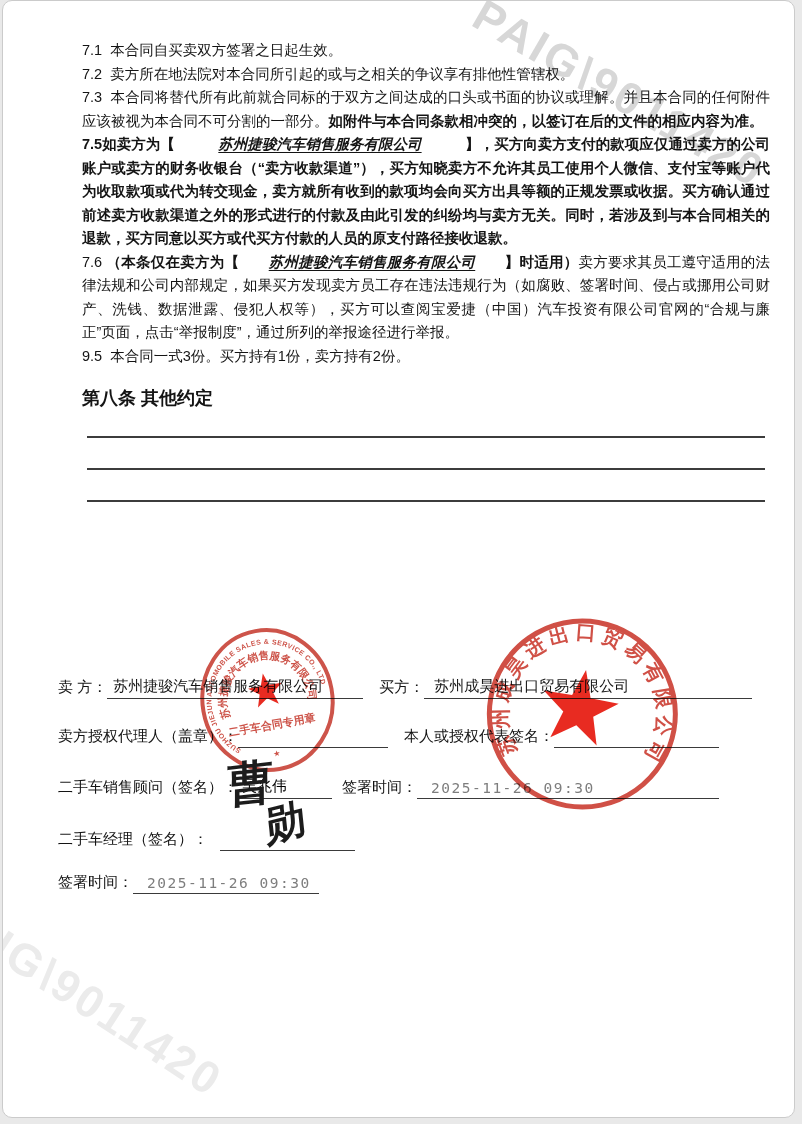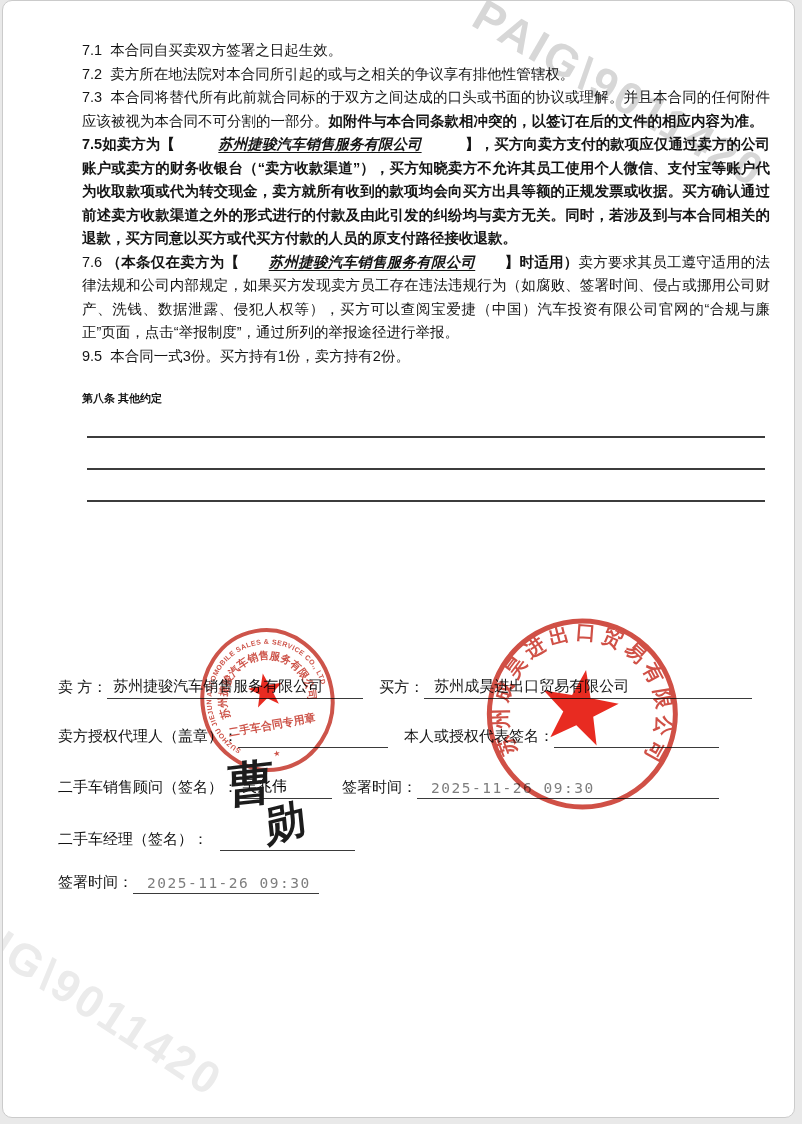--- a/index.html
+++ b/index.html
@@ -18,21 +18,21 @@
   .wm-top{left:487px;top:-12px;transform:rotate(30deg);color:#d7d7d7;}
   .wm-bottom{left:-46px;top:884px;transform:rotate(33deg);color:#ebebeb;}
   .content{
     position:absolute;left:55px;top:38px;width:688px;z-index:2;
     font-size:14.5px;line-height:23.5px;text-align:justify;margin-left:24px;
   }
   .clause{margin:0;white-space:pre-wrap;}
   .seg-n{font-weight:400;}
   .seg-b{font-weight:700;}
   .seg-biu{font-weight:700;font-style:italic;text-decoration:underline;text-underline-offset:3px;}
-  .section-heading{font-weight:700;font-size:11px;margin:18px 0 0 0;line-height:24px;}
+  .section-heading{font-weight:700;font-size:18px;margin:18px 0 0 0;line-height:24px;}
   .blank-line{height:0;border-bottom:2px solid #3c3c3c;width:678px;margin-left:5px;}
   .bl-1{margin-top:26px;} .bl-2{margin-top:30px;} .bl-3{margin-top:30px;}
   .sig-row{position:absolute;left:55px;display:flex;align-items:flex-end;font-size:15px;z-index:2;white-space:nowrap;}
   .sig-label{flex:none;padding-bottom:2px;margin-top:40px;}
   .u{border-bottom:1px solid #3a3a3a;display:inline-block;padding-bottom:2px;}
   .val-name{font-size:15px;color:#141414;padding-left:6px;}
   .gray-name{color:#000000;padding-left:4px;}
   .gray-date{
     color:#7d7d7d;font-family:"DejaVu Sans Mono","Liberation Mono",monospace;
     font-size:14.5px;letter-spacing:1.5px;padding-left:14px;

